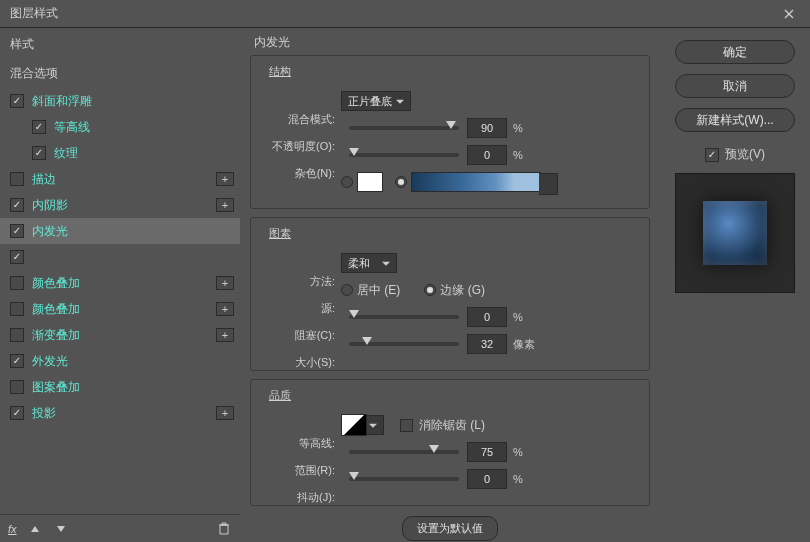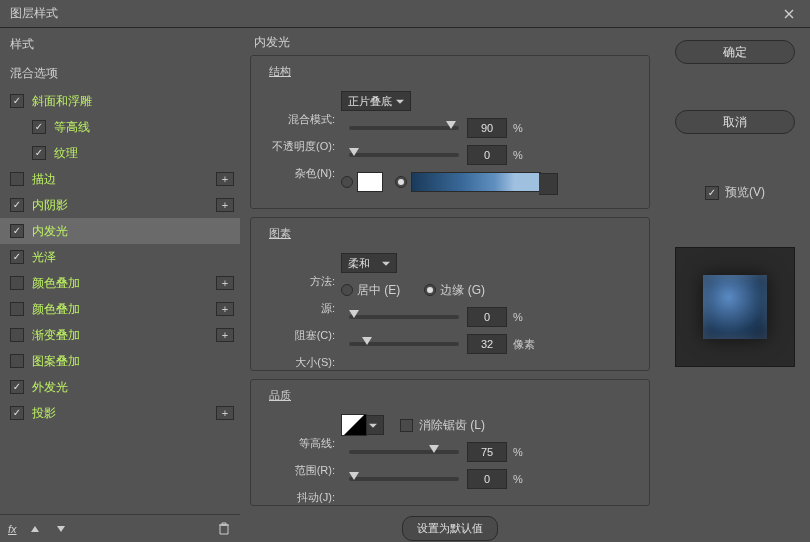--- a/index.html
+++ b/index.html
@@ -12,21 +12,21 @@
 .left-panel { width: 240px; background: #535353; display: flex; flex-direction: column; }
 .left-header { padding: 8px 10px 6px; color: #d0d0d0; }
 .blending-opts { padding: 6px 10px; color: #d0d0d0; }
 .style-list { flex: 1; overflow-y: auto; }
 .style-item { display: flex; align-items: center; padding: 5px 6px 5px 10px; height: 26px; position: relative; }
 .style-item.indent { padding-left: 32px; }
 .style-item.selected { background: #6a6a6a; }
 .style-item .chk { width: 14px; height: 14px; border: 1px solid #2b2b2b; margin-right: 8px; display: flex; align-items: center; justify-content: center; background: #4a4a4a; flex-shrink: 0; }
 .style-item .chk.checked { background: #4a4a4a; }
 .style-item .chk.checked::after { content: "✓"; color: #e0e0e0; font-size: 10px; line-height: 1; }
-.style-item .label { flex: 1; color: #bef264; }
+.style-item .label { flex: 1; color: #5eead4; }
 .style-item .plus { width: 18px; height: 14px; border: 1px solid #2b2b2b; display: flex; align-items: center; justify-content: center; font-size: 11px; color: #ccc; background: #4a4a4a; }
 .left-footer { height: 28px; border-top: 1px solid #3a3a3a; display: flex; align-items: center; padding: 0 8px; gap: 10px; text-decoration: underline; }
 .left-footer .fx { font-style: italic; font-size: 11px; }
 .left-footer .spacer { flex: 1; }
 .icon-btn { width: 16px; height: 16px; display: flex; align-items: center; justify-content: center; cursor: pointer; }
 .center-panel { flex: 1; background: #535353; padding: 6px 10px 10px; overflow-y: auto; }
 .panel-title { font-size: 12px; margin-bottom: 4px; padding-left: 4px; }
 .group { border: 1px solid #3a3a3a; padding: 8px 10px 10px; margin-bottom: 8px; border-radius: 3px; }
 .group-title { margin: -14px 0 6px 4px; background: #535353; display: inline-block; padding: 0 4px; font-size: 11px; text-decoration: underline; }
 .row { display: flex; align-items: center; margin: 5px 0; height: 22px; }
@@ -39,21 +39,21 @@
 .unit { margin-left: 6px; font-size: 11px; color: #ccc; }
 .radio { width: 12px; height: 12px; border-radius: 50%; border: 1px solid #2b2b2b; background: #4a4a4a; display: inline-flex; align-items: center; justify-content: center; margin-right: 4px; }
 .radio.checked::after { content: ""; width: 6px; height: 6px; background: #e0e0e0; border-radius: 50%; }
 .color-swatch { width: 26px; height: 20px; border: 1px solid #2a2a2a; background: #fff; display: inline-block; }
 .gradient-swatch { width: 130px; height: 20px; border: 1px solid #2a2a2a; background: linear-gradient(90deg, #1a3a5a, #3a6a9a 40%, #6090c0 65%, #a0c0e0 80%), repeating-conic-gradient(#888 0 25%, #666 0 50%) 50% / 10px 10px; background-blend-mode: normal; display: inline-flex; position: relative; }
 .gradient-swatch::after { content: ""; position: absolute; right: -18px; top: 0; width: 18px; height: 20px; border: 1px solid #2a2a2a; border-left: none; background: #3a3a3a; display: flex; }
 .contour-swatch { width: 26px; height: 22px; background: linear-gradient(135deg, #fff 0%, #fff 48%, #000 52%, #000 100%); border: 1px solid #2a2a2a; }
 .chk-inline { width: 13px; height: 13px; border: 1px solid #2b2b2b; background: #4a4a4a; display: inline-flex; margin-right: 6px; }
 .btn-row { display: flex; gap: 12px; justify-content: center; margin-top: 10px; }
 .btn { background: #4a4a4a; border: 1px solid #2b2b2b; color: #e0e0e0; padding: 4px 14px; border-radius: 10px; font-size: 11px; cursor: pointer; }
-.right-panel { width: 150px; background: #535353; padding: 12px 10px; display: flex; flex-direction: column; align-items: center; gap: 36px; }
+.right-panel { width: 150px; background: #535353; padding: 12px 10px; display: flex; flex-direction: column; align-items: center; }
 .pill-btn { width: 120px; height: 24px; border: 1px solid #2b2b2b; border-radius: 12px; background: #4a4a4a; color: #e0e0e0; display: flex; align-items: center; justify-content: center; margin-bottom: 10px; font-size: 12px; cursor: pointer; }
 .preview-chk { display: flex; align-items: center; margin: 4px 0 10px; }
 .preview-chk .chk { width: 14px; height: 14px; border: 1px solid #2b2b2b; margin-right: 6px; display: flex; align-items: center; justify-content: center; background: #4a4a4a; }
 .preview-chk .chk::after { content: "✓"; color: #e0e0e0; font-size: 10px; }
 .preview-box { width: 120px; height: 120px; background: #2a2a2a; border: 1px solid #1a1a1a; display: flex; align-items: center; justify-content: center; }
 .preview-shape { width: 64px; height: 64px; background: radial-gradient(circle at 40% 35%, #5a8ac4, #1e3a5a 65%, #0e1e34); box-shadow: inset 0 0 12px rgba(255,255,255,0.18), 0 0 18px rgba(0,0,0,0.6); }
 .arrow-up::after { content: ""; display: block; width: 0; height: 0; border-left: 4px solid transparent; border-right: 4px solid transparent; border-bottom: 6px solid #ccc; }
 .arrow-down::after { content: ""; display: block; width: 0; height: 0; border-left: 4px solid transparent; border-right: 4px solid transparent; border-top: 6px solid #ccc; }
 </style>
 </head>
@@ -94,44 +94,43 @@
           <span class="chk checked"></span>
           <span class="label">内阴影</span>
           <span class="plus">+</span>
         </div>
         <div class="style-item selected">
           <span class="chk checked"></span>
           <span class="label">内发光</span>
         </div>
         <div class="style-item">
           <span class="chk checked"></span>
-          <span class="label">光泽</span>
         </div>
         <div class="style-item">
           <span class="chk"></span>
           <span class="label">颜色叠加</span>
           <span class="plus">+</span>
         </div>
         <div class="style-item">
           <span class="chk"></span>
           <span class="label">颜色叠加</span>
           <span class="plus">+</span>
         </div>
         <div class="style-item">
           <span class="chk"></span>
           <span class="label">渐变叠加</span>
           <span class="plus">+</span>
         </div>
         <div class="style-item">
+          <span class="chk checked"></span>
+          <span class="label">外发光</span>
+        </div>
+        <div class="style-item">
           <span class="chk"></span>
           <span class="label">图案叠加</span>
-        </div>
-        <div class="style-item">
-          <span class="chk checked"></span>
-          <span class="label">外发光</span>
         </div>
         <div class="style-item">
           <span class="chk checked"></span>
           <span class="label">投影</span>
           <span class="plus">+</span>
         </div>
       </div>
     <div class="left-footer">
       <span class="fx">fx</span>
       <span class="icon-btn arrow-up"></span>
@@ -241,20 +240,21 @@
     </div>
 
     <div class="btn-row">
       <div class="btn">设置为默认值</div>
     </div>
   </div>
 
   <div class="right-panel">
     <div class="pill-btn">确定</div>
     <div class="pill-btn">取消</div>
+    <div class="pill-btn">新建样式(W)...</div>
     <div class="preview-chk">
       <span class="chk"></span>
       <span>预览(V)</span>
     </div>
     <div class="preview-box">
       <div class="preview-shape"></div>
     </div>
   </div>
 </div>
 

